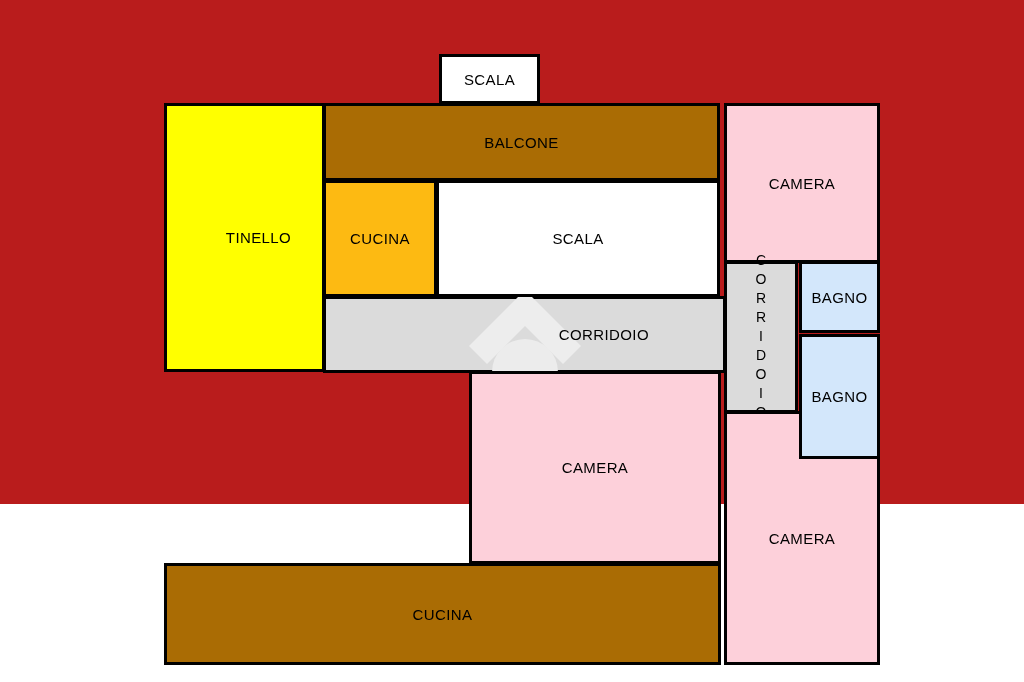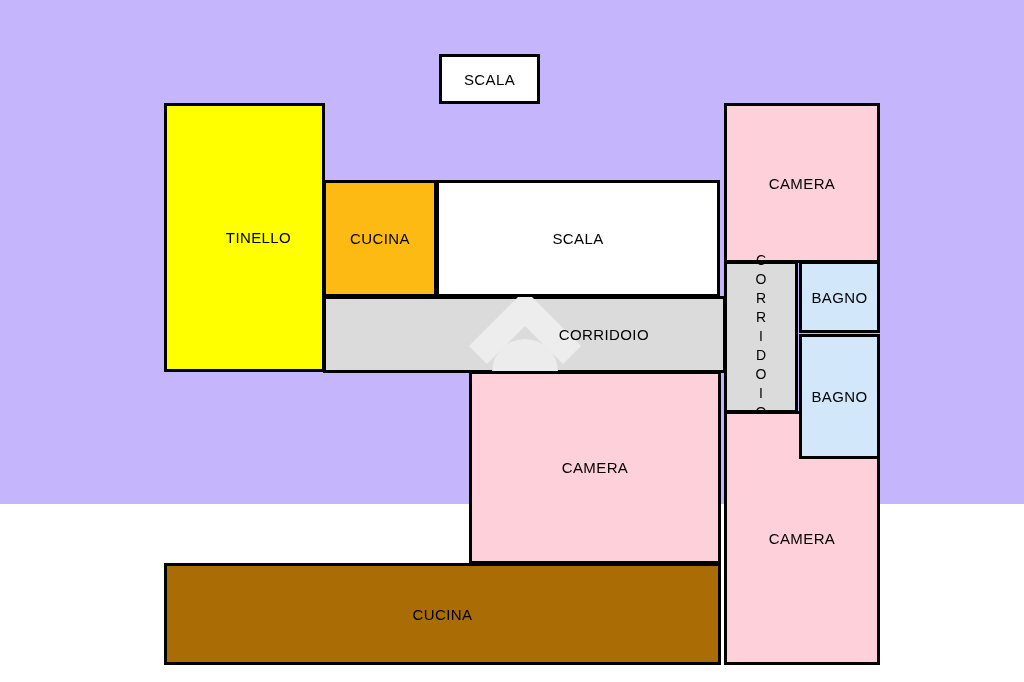--- a/index.html
+++ b/index.html
@@ -11,21 +11,21 @@
   body {
     width: 1024px;
     height: 682px;
     overflow: hidden;
     font-family: "Liberation Sans", sans-serif;
   }
   #plan-canvas {
     position: relative;
     width: 1024px;
     height: 504px;
-    background: #c4b5fd;
+    background: #b91c1c;
   }
   .room {
     position: absolute;
     box-sizing: border-box;
     border: 3px solid #000000;
     display: flex;
     align-items: center;
     justify-content: center;
     color: #000000;
     font-size: 15px;
@@ -77,20 +77,23 @@
   </svg>
 
   <div class="room above-watermark" id="r-scala-top" style="left: 439px; top: 54px; width: 101px; height: 50px; background: rgb(255, 255, 255);">
     <span class="label">SCALA</span>
   </div>
 
   <div class="room above-watermark" id="r-tinello" style="left: 164px; top: 103px; width: 161px; height: 269px; background: rgb(255, 255, 0); padding-left: 28px;">
     <span class="label">TINELLO</span>
   </div>
 
+  <div class="room above-watermark" id="r-balcone" style="left: 323px; top: 103px; width: 397px; height: 78px; background: rgb(170, 108, 4);">
+    <span class="label">BALCONE</span>
+  </div>
 
   <div class="room above-watermark" id="r-cucina" style="left: 323px; top: 180px; width: 114px; height: 117px; background: rgb(253, 186, 18);">
     <span class="label">CUCINA</span>
   </div>
 
   <div class="room above-watermark" id="r-scala-interna" style="left: 436px; top: 180px; width: 284px; height: 117px; background: rgb(255, 255, 255);">
     <span class="label">SCALA</span>
   </div>
 
   <div class="room lbl-mid-right" id="r-corridoio-orizzontale" style="left: 323px; top: 296px; width: 403px; height: 77px; background: rgb(219, 219, 219);">

